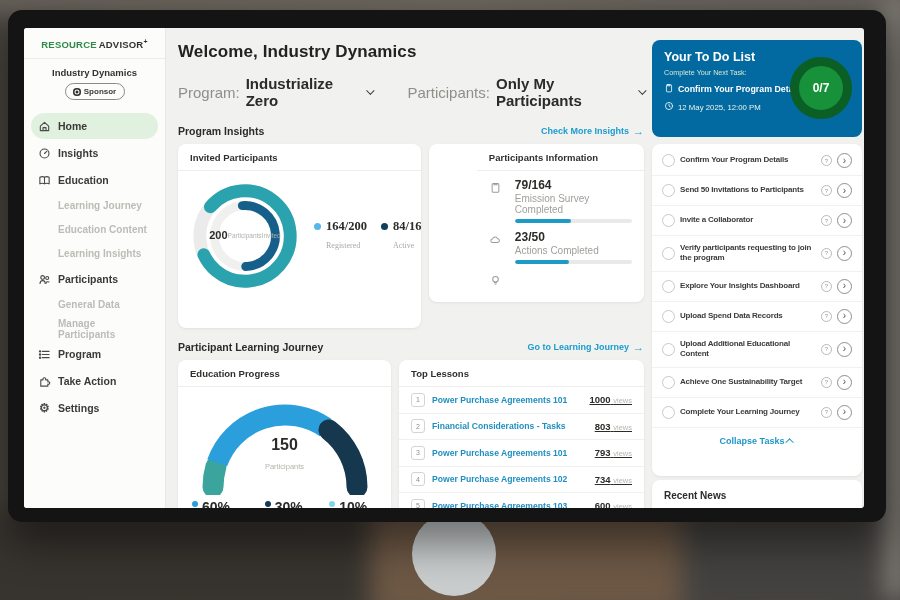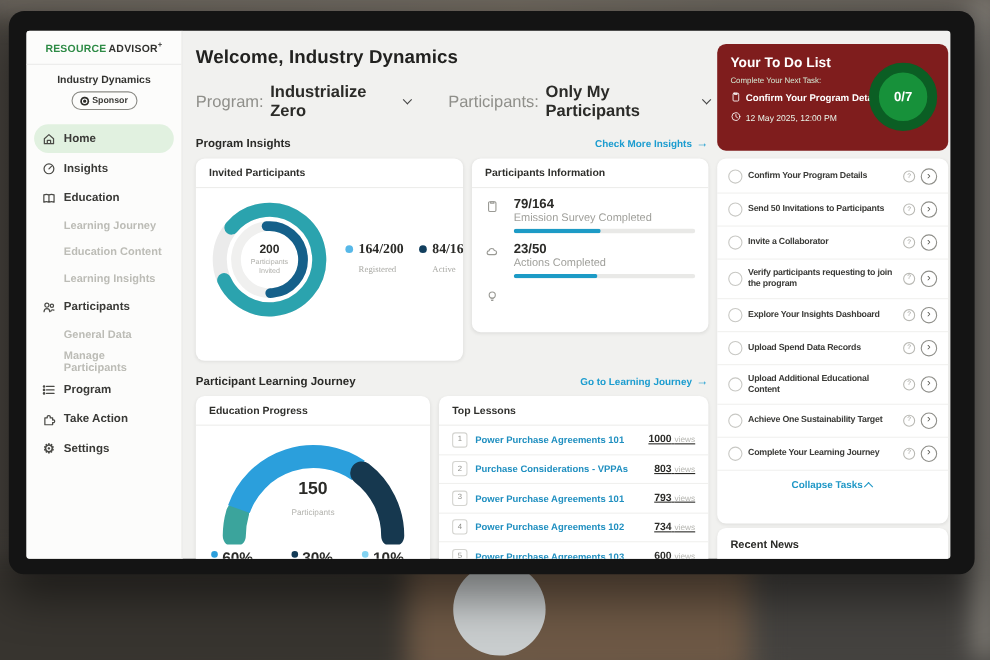--- a/index.html
+++ b/index.html
@@ -53,27 +53,27 @@
   .chev-up{width:5px;height:5px;border-right:1.4px solid #1e97c6;border-bottom:1.4px solid #1e97c6;
     transform:rotate(-135deg) translateY(-2px);display:inline-block;margin-left:4px;}
   .secrow{display:flex;align-items:center;justify-content:space-between;margin-top:16px;}
   .sechead{font-size:10.5px;font-weight:800;color:#2b2b28;}
   .seclink{font-size:9px;font-weight:bold;color:#1b9ccf;text-decoration:none;cursor:pointer;display:inline-flex;align-items:center;gap:4px;}
   .arrow{font-size:11px;}
   .cards{display:flex;gap:8px;margin-top:7px;}
   .card{background:#ffffff;border-radius:8px;box-shadow:0 1px 3px rgba(0,0,0,.07);overflow:hidden;box-sizing:border-box;}
   .card header{padding:8px 12px 7px;font-size:9.5px;font-weight:800;color:#2f2f2c;border-bottom:1px solid #ededeb;}
   .c-invited{width:244px;height:184px;}
-  .c-info{width:216px;height:158px;}
+  .c-info{width:216px;height:158px;padding-left:48px;}
   .c-edu{width:214px;height:158px;}
   .c-lessons{width:246px;height:158px;}
   
   .donut-wrap{display:flex;align-items:center;gap:10px;padding:6px 8px;}
   .donut{position:relative;width:118px;height:118px;flex:0 0 auto;}
-  .donut-center{position:absolute;inset:0;display:flex;flex-direction:column;align-items:center;justify-content:center;line-height:1.25;}
+  .donut-center{position:absolute;inset:0;display:flex;flex-direction:row;align-items:center;justify-content:center;line-height:1.25;}
   .donut-center b{font-size:11px;color:#2b2b28;}
   .donut-center span{font-size:6.5px;color:#b0b0ab;}
   .legend-v{display:flex;flex-direction:row;gap:14px;font-family:Liberation Serif, serif;}
   .leg{display:flex;align-items:flex-start;gap:5px;}
   .dot{width:7px;height:7px;border-radius:50%;margin-top:3px;flex:0 0 auto;}
   .leg b{font-size:12.5px;font-weight:800;color:#2b2b28;display:block;line-height:1.1;}
   .leg span{font-size:8px;color:#a9a9a4;}
   
   .stat{display:flex;gap:12px;padding:8px 12px 0;}
   .stat .sic{width:14px;padding-top:2px;color:#9a9a95;flex:0 0 auto;}
@@ -369,21 +369,21 @@
 
       <section class="card c-lessons">
         <header>Top Lessons</header>
         <div class="lesson">
           <span class="rank">1</span>
           <a class="ltitle">Power Purchase Agreements 101</a>
           <span class="views"><b>1000</b> <em>views</em></span>
         </div>
         <div class="lesson">
           <span class="rank">2</span>
-          <a class="ltitle">Purchase Considerations - VPPAs</a>
+          <a class="ltitle">Financial Considerations - Tasks</a>
           <span class="views"><b>803</b> <em>views</em></span>
         </div>
         <div class="lesson">
           <span class="rank">3</span>
           <a class="ltitle">Power Purchase Agreements 101</a>
           <span class="views"><b>793</b> <em>views</em></span>
         </div>
         <div class="lesson">
           <span class="rank">4</span>
           <a class="ltitle">Power Purchase Agreements 102</a>
@@ -392,21 +392,21 @@
         <div class="lesson">
           <span class="rank">5</span>
           <a class="ltitle">Power Purchase Agreements 103</a>
           <span class="views"><b>600</b> <em>views</em></span>
         </div>
       </section>
     </div>
   </main>
 
   <div class="rightcol">
-    <section class="todo-green" style="background: #7f1d1d;">
+    <section class="todo-green" style="background: #0369a1;">
       <h2 class="tg-title">Your To Do List</h2>
       <p class="tg-sub">Complete Your Next Task:</p>
       <p class="tg-task">
         <span class="tg-ic"><svg width="10" height="10" viewBox="0 0 14 14">
                 <rect x="3.4" y="2.4" width="7.2" height="10" rx="1.2"></rect>
                 <path d="M5.4 2.4 H8.6 V4 H5.4 Z"></path>
               </svg></span>
         <span>Confirm Your Program Details</span>
       </p>
       <p class="tg-date">

